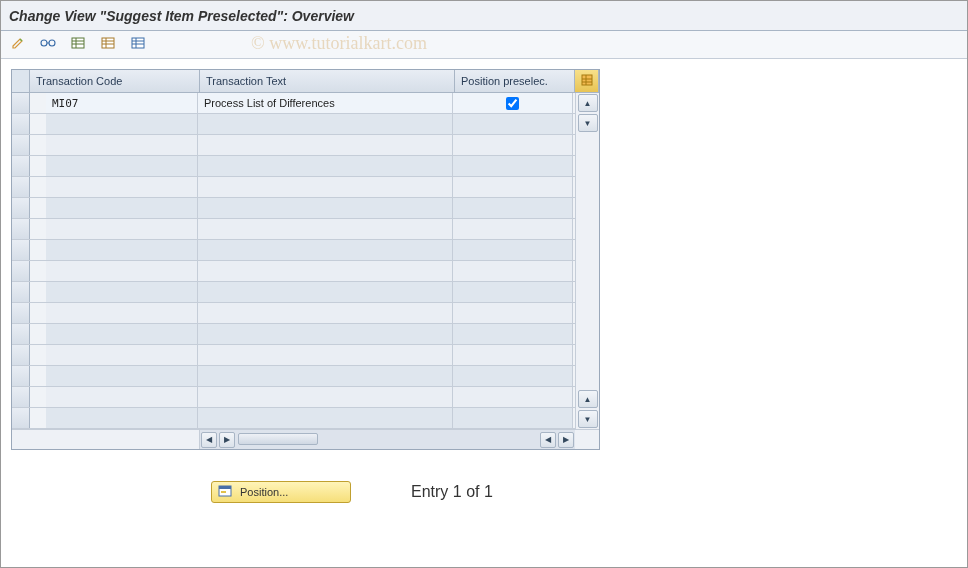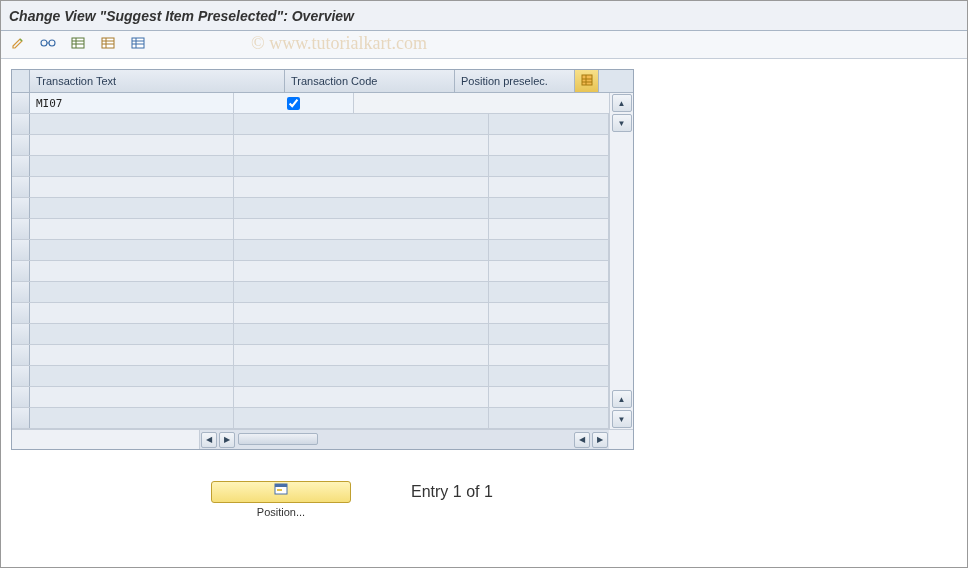--- a/index.html
+++ b/index.html
@@ -122,21 +122,21 @@
     }
     .cell {
       border-right: 1px solid #c5cdd8;
       padding: 2px 6px;
       font-size: 11px;
       color: #222;
       display: flex;
       align-items: center;
       font-family: "Lucida Console", Monaco, monospace;
     }
-    .cell-tcode { width: 204px; font-family: "Lucida Console", Monaco, monospace;}
+    .cell-tcode { width: 152px; font-family: "Lucida Console", Monaco, monospace; margin-left: 16px;}
     .cell-ttext { width: 255px; font-family: Arial, sans-serif;}
     .cell-presel { width: 120px; justify-content: center; font-family: Arial, sans-serif;}
     .cell-presel input[type=checkbox]{ margin: auto; }
     .vscroll {
       width: 24px;
       background: #eef1f6;
       border-left: 1px solid #c5cdd8;
       display: flex;
       flex-direction: column;
       align-items: center;
@@ -208,21 +208,20 @@
       background: linear-gradient(#fff4b8, #f6df7a);
       border: 1px solid #c0a030;
       border-radius: 3px;
       display: flex;
       align-items: center;
       padding: 0 6px;
       gap: 8px;
       cursor: pointer;
       font-size: 11px;
       color: #333;
-      flex-direction: column;
     }
     .status-text {
       font-size: 16px;
       color: #333;
     }
   </style>
 </head>
 <body>
 
 <div class="title-bar">
@@ -277,40 +276,41 @@
         </svg>
     </span>
   </button>
   <span class="watermark">© www.tutorialkart.com</span>
 </div>
 
 <div class="content-area">
   <div class="grid-container">
     <div class="grid-header-row">
       <div class="row-selector-head"></div>
+      <div class="col-head col-tcode">Transaction Code</div>
       <div class="col-head col-ttext">Transaction Text</div>
-      <div class="col-head col-tcode">Transaction Code</div>
       <div class="col-head col-presel">Position preselec.</div>
       <div class="config-head">
         <span>
           <svg width="14" height="14" viewBox="0 0 14 14">
               <rect x="2" y="2" width="10" height="10" fill="#f2b94f" stroke="#a67a10"></rect>
               <line x1="2" y1="6" x2="12" y2="6" stroke="#a67a10"></line>
               <line x1="2" y1="9" x2="12" y2="9" stroke="#a67a10"></line>
               <line x1="6" y1="2" x2="6" y2="12" stroke="#a67a10"></line>
             </svg>
         </span>
       </div>
     </div>
 
     <div class="grid-body">
       <div class="rows-wrap" id="rows-wrap">
           <div class="data-row filled">
             <div class="row-selector"></div>
             <div class="cell cell-tcode">MI07</div>
+            <div class="cell cell-ttext">Process List of Differences</div>
             <div class="cell cell-presel">
               <input type="checkbox" checked="" style="">
             </div>
           </div>
           <div class="data-row empty-odd">
             <div class="row-selector"></div>
             <div class="cell cell-tcode"></div>
             <div class="cell cell-ttext"></div>
             <div class="cell cell-presel"></div>
           </div>

